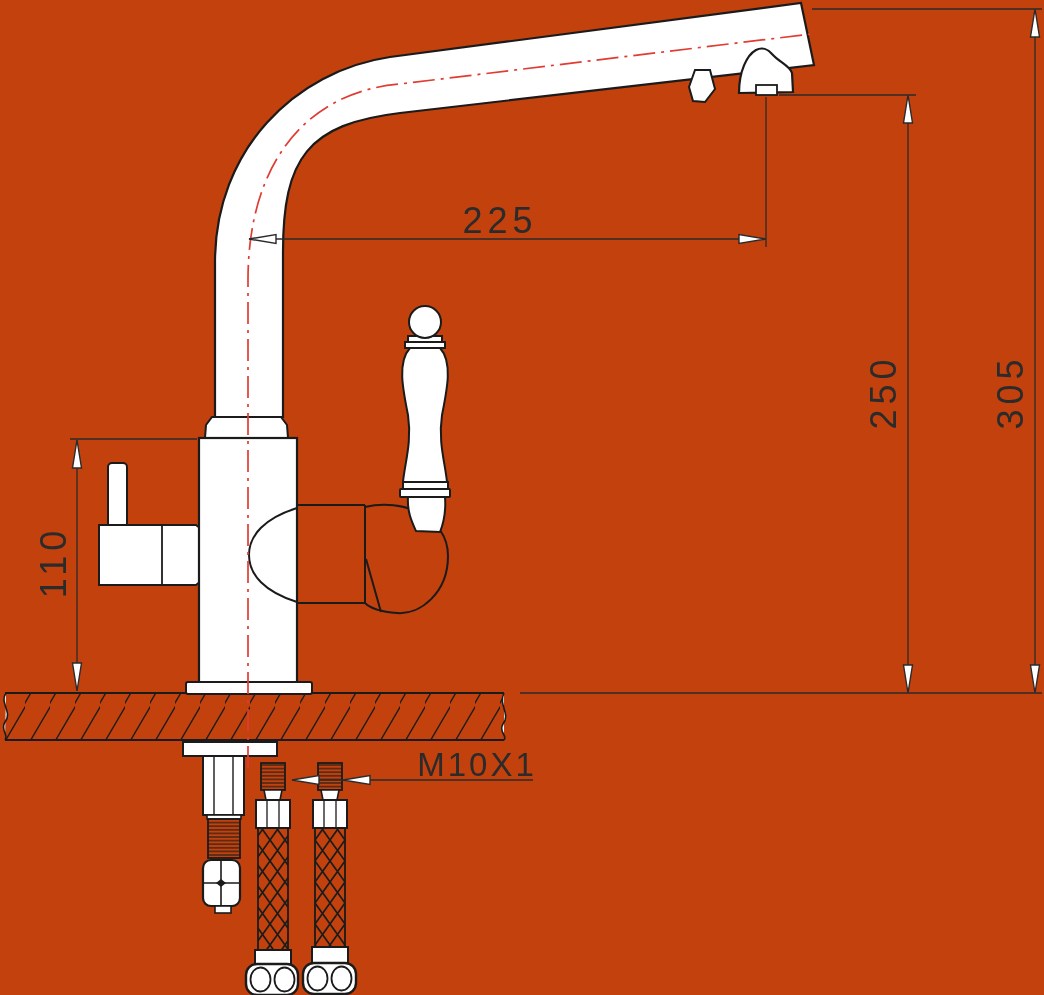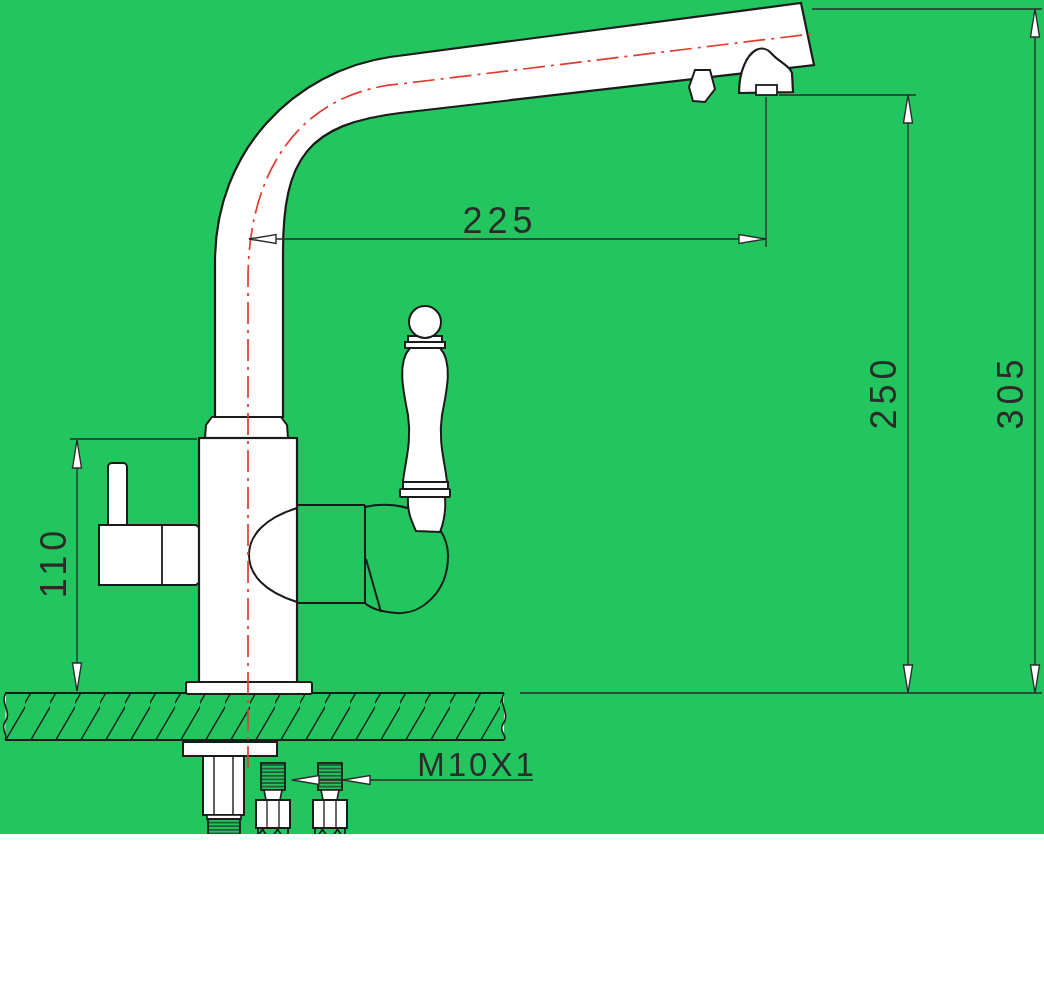--- a/index.html
+++ b/index.html
@@ -1,16 +1,16 @@
 <!DOCTYPE html>
 <html><head>
 <meta charset="utf-8">
 <style>
   html,body{margin:0;padding:0;background:#ffffff;}
-  .stage{position:relative;width:1044px;height:834px;background:#22c55e;overflow:hidden;
+  .stage{position:relative;width:1044px;height:995px;background:#c2410c;overflow:hidden;
          font-family:"Liberation Sans", sans-serif;text-align:center;}
   svg{display:block;}
   .dim-text{font-family:"Liberation Sans", sans-serif;font-size:36px;letter-spacing:5px;
             fill:#2b2b2b;font-weight:400;}
   .thread-text{font-family:"Liberation Sans", sans-serif;font-size:33px;letter-spacing:3px;
             fill:#2b2b2b;}
 </style>
 </head>
 <body>
 

